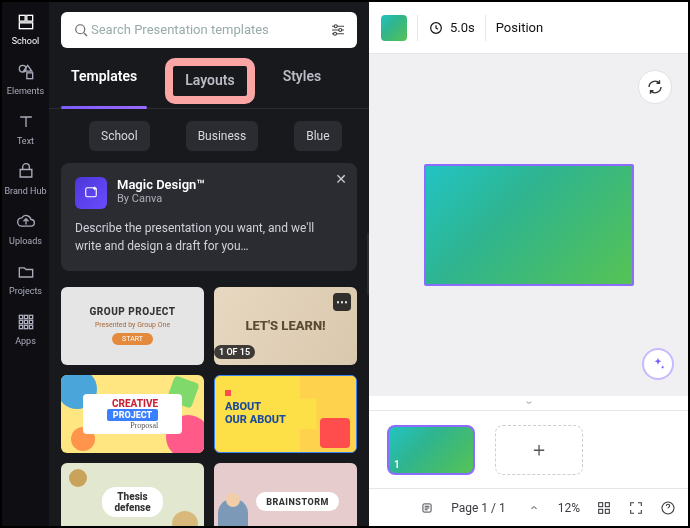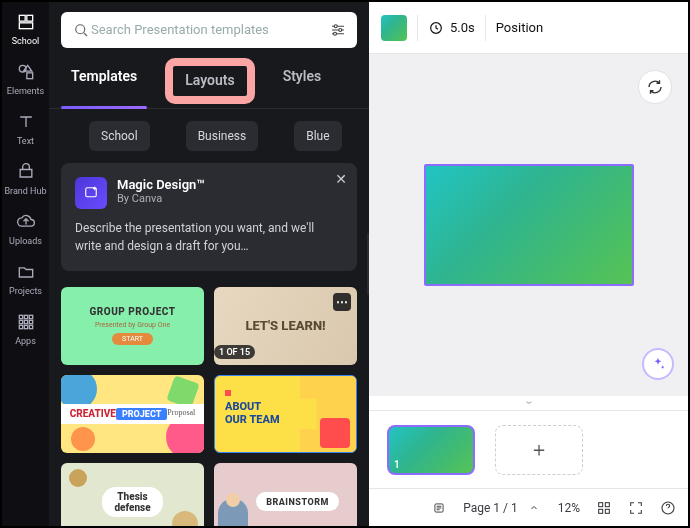--- a/index.html
+++ b/index.html
@@ -48,21 +48,21 @@
   .stage-wrap { flex:1; display:flex; align-items:center; justify-content:center; background:#f0f0f3; position:relative; }
   .slide { width:210px; height:122px; border:2px solid #8c6cff; border-radius:2px; background:linear-gradient(135deg,#22c4c4 0%, #2fb48e 40%, #56c354 100%); }
   .rotbtn { position:absolute; top:16px; right:16px; width:34px; height:34px; border-radius:50%; background:#fff; border:1px solid #e1e2e6; display:flex; align-items:center; justify-content:center; cursor:pointer; }
   .magicfloat { position:absolute; right:14px; bottom:16px; width:32px; height:32px; border-radius:50%; background:#fff; border:2px solid #c9b8ff; display:flex; align-items:center; justify-content:center; cursor:pointer; }
   .collapse-v { height:14px; display:flex; align-items:center; justify-content:center; color:#8a8c94; cursor:pointer; }
   .thumbs { height:78px; border-top:1px solid #e5e6ea; display:flex; align-items:center; gap:20px; padding:0 18px; position:relative; }
   .pg-thumb { width:88px; height:50px; border-radius:8px; border:2px solid #8c6cff; background:linear-gradient(135deg,#22c4c4 0%, #2fb48e 40%, #56c354 100%); position:relative; cursor:pointer; }
   .pg-thumb .num { position:absolute; bottom:3px; left:5px; color:#fff; font-size:10px; font-weight:600; }
   .add-pg { width:88px; height:50px; border-radius:8px; border:1px dashed #cdced4; display:flex; align-items:center; justify-content:center; color:#555; font-size:20px; cursor:pointer; }
   .bottombar { height:38px; border-top:1px solid #e5e6ea; display:flex; align-items:center; justify-content:flex-end; padding:0 12px; gap:16px; color:#3a3b40; font-size:12px; }
-  .bb-item { display:flex; align-items:center; gap:8px; cursor:pointer; }
+  .bb-item { display:flex; align-items:center; gap:20px; cursor:pointer; }
   .bb-ico { width:16px; height:16px; display:flex; align-items:center; justify-content:center; }
 </style>
 </head>
 <body>
 
 <div class="app">
 
   <div class="rail">
     <div class="rail-item active">
       <span class="rail-ico">
@@ -180,54 +180,54 @@
         </div>
         <div>
           <div class="magic-title">Magic Design™</div>
           <div class="magic-sub">By Canva</div>
         </div>
       </div>
       <div class="magic-desc">Describe the presentation you want, and we'll write and design a draft for you…</div>
     </div>
 
     <div class="grid">
-      <div class="thumb" style="background:#86efac">
+      <div class="thumb" style="background:#e5e5e5">
         <div style="display:flex;flex-direction:column;align-items:center;gap:4px">
           <span style="letter-spacing:.5px">GROUP PROJECT</span>
           <span style="font-size:7px;font-weight:400;color:#a7683a">Presented by Group One</span>
           <span style="background:#e48a3c;color:#fff;font-size:7px;font-weight:400;border-radius:8px;padding:2px 10px">START</span>
         </div>
       </div>
       <div class="thumb" style="background:linear-gradient(120deg,#e8d8c1,#d9c8ad);color:#5a4a33">
         <span class="more">⋯</span>
         <span style="font-size:13px">LET'S LEARN!</span>
         <span class="badge">1 OF 15</span>
       </div>
       <div class="thumb" style="background:#ffe680">
         <div style="position:absolute;inset:0;">
           <div style="position:absolute;top:-6px;left:-4px;width:40px;height:40px;border-radius:50%;background:#4aa5db"></div>
           <div style="position:absolute;bottom:-6px;right:-6px;width:44px;height:44px;border-radius:50%;background:#ff5a8a"></div>
           <div style="position:absolute;top:4px;right:8px;width:26px;height:26px;background:#7fd96b;border-radius:4px;transform:rotate(20deg)"></div>
           <div style="position:absolute;bottom:2px;left:10px;width:24px;height:24px;background:#ff944d;border-radius:50%"></div>
         </div>
-        <div style="background:#fff;border-radius:4px;padding:4px 24px;position:relative;z-index:1;display:flex;flex-direction:row;align-items:flex-start">
+        <div style="background:#fff;border-radius:4px;padding:4px 24px;position:relative;z-index:1;display:flex;flex-direction:column;align-items:flex-end">
           <span style="color:#c23">CREATIVE</span>
           <span style="background:#3a7fff;color:#fff;font-size:9px;padding:1px 6px;border-radius:2px">PROJECT</span>
           <span style="font-family:cursive;font-size:8px;font-weight:400;color:#555">Proposal</span>
         </div>
       </div>
       <div class="thumb" style="background:#fde047;border:1px solid #3b82f6">
         <div style="position:absolute;right:0;top:0;bottom:0;width:56px;">
           <div style="position:absolute;inset:0;background:#ffd24d;clip-path:polygon(30% 0,100% 0,100% 100%,0 100%,0 70%,30% 70%,30% 30%,0 30%,0 0)"></div>
           <div style="position:absolute;right:6px;bottom:4px;width:30px;height:30px;background:#ff4d4d;border-radius:4px"></div>
         </div>
         <div style="position:absolute;left:10px;top:14px;text-align:left">
           <div style="width:6px;height:6px;background:#ff4d4d;margin-bottom:4px"></div>
           <div style="color:#1c4a9c;font-size:11px">ABOUT</div>
-          <div style="color:#1c4a9c;font-size:11px">OUR TEAM</div>
+          <div style="color:#1c4a9c;font-size:11px">OUR ABOUT</div>
         </div>
       </div>
       <div class="thumb" style="background:#e2e7cf">
         <div style="position:absolute;top:6px;left:8px;width:18px;height:18px;background:#c9a35b;border-radius:50%"></div>
         <div style="position:absolute;bottom:4px;right:6px;width:26px;height:26px;background:#d8b97b;border-radius:50%"></div>
         <div style="background:#fff;border-radius:14px;padding:4px 12px;display:flex;flex-direction:column;align-items:center">
           <span>Thesis</span>
           <span>defense</span>
         </div>
       </div>

